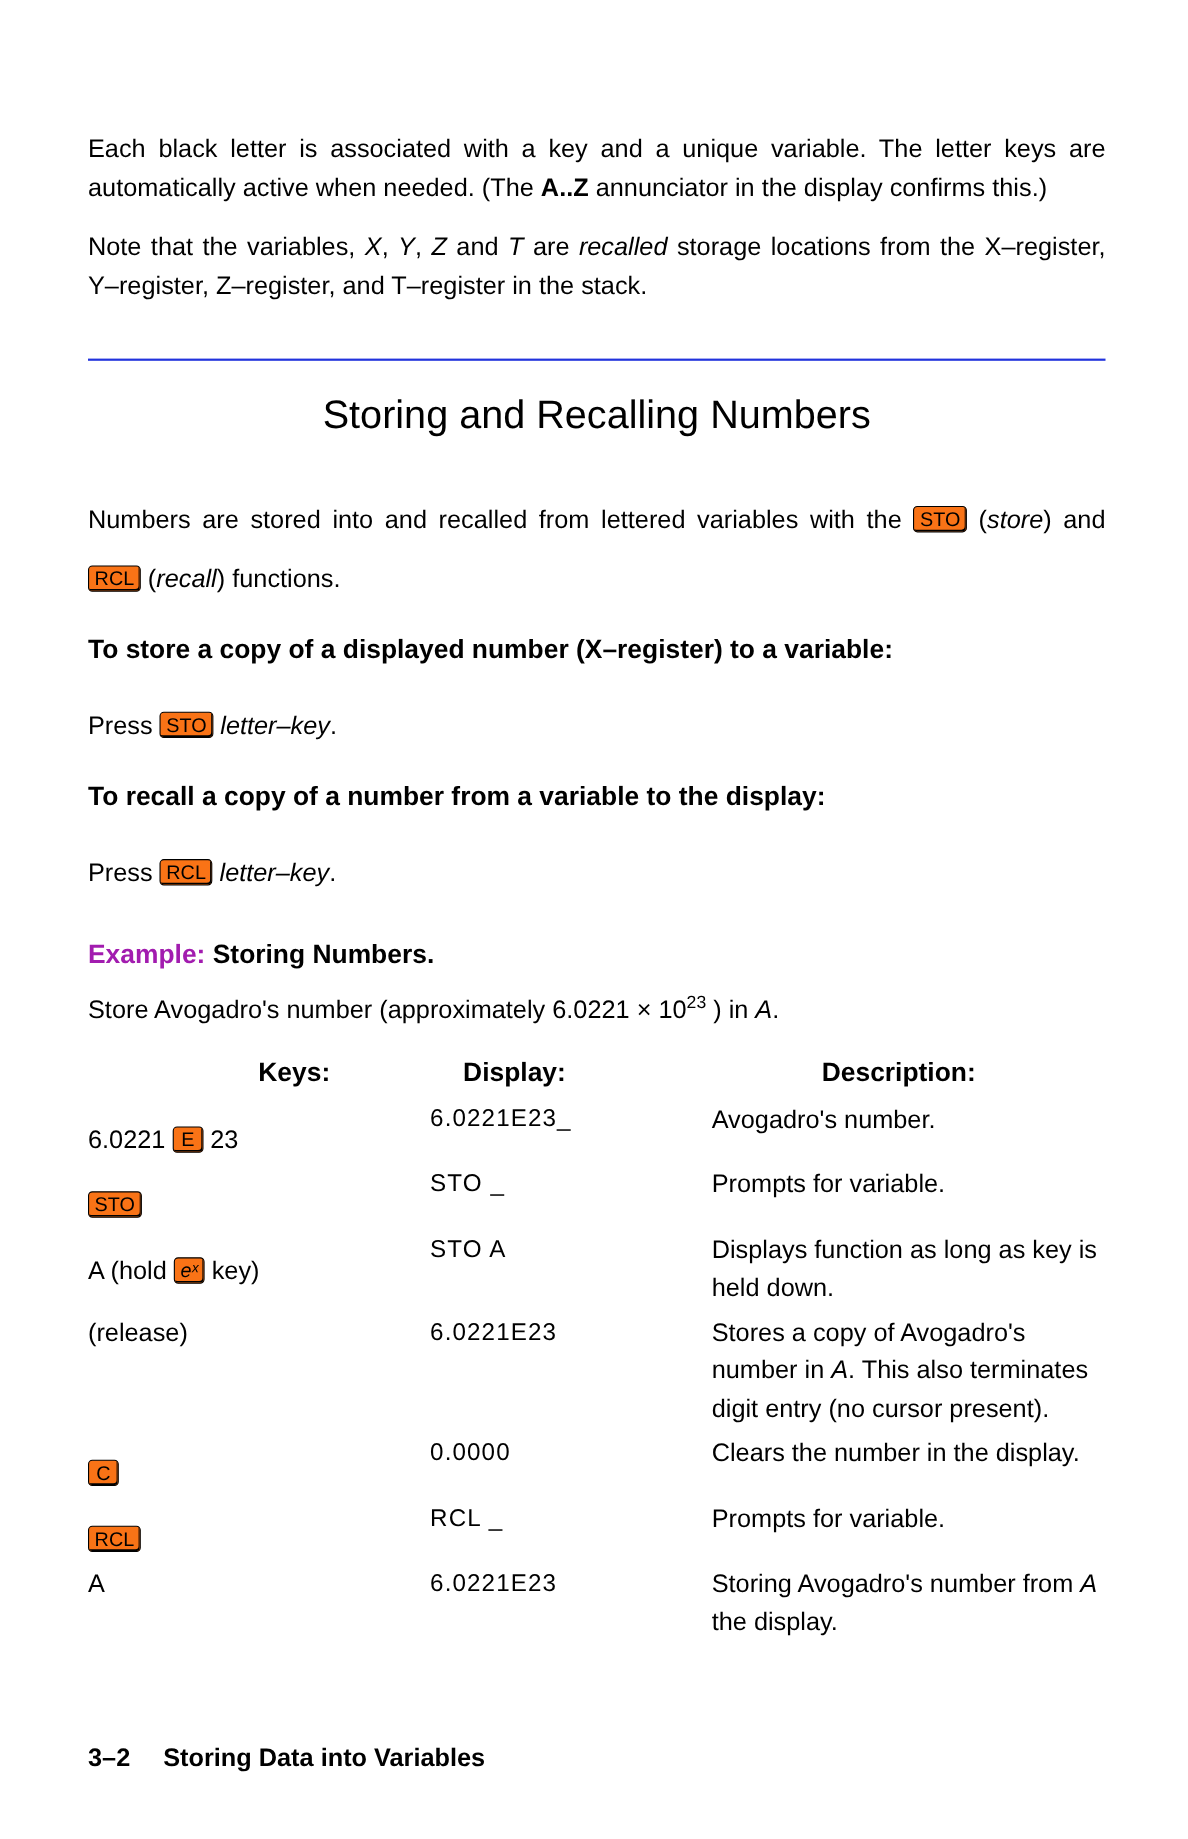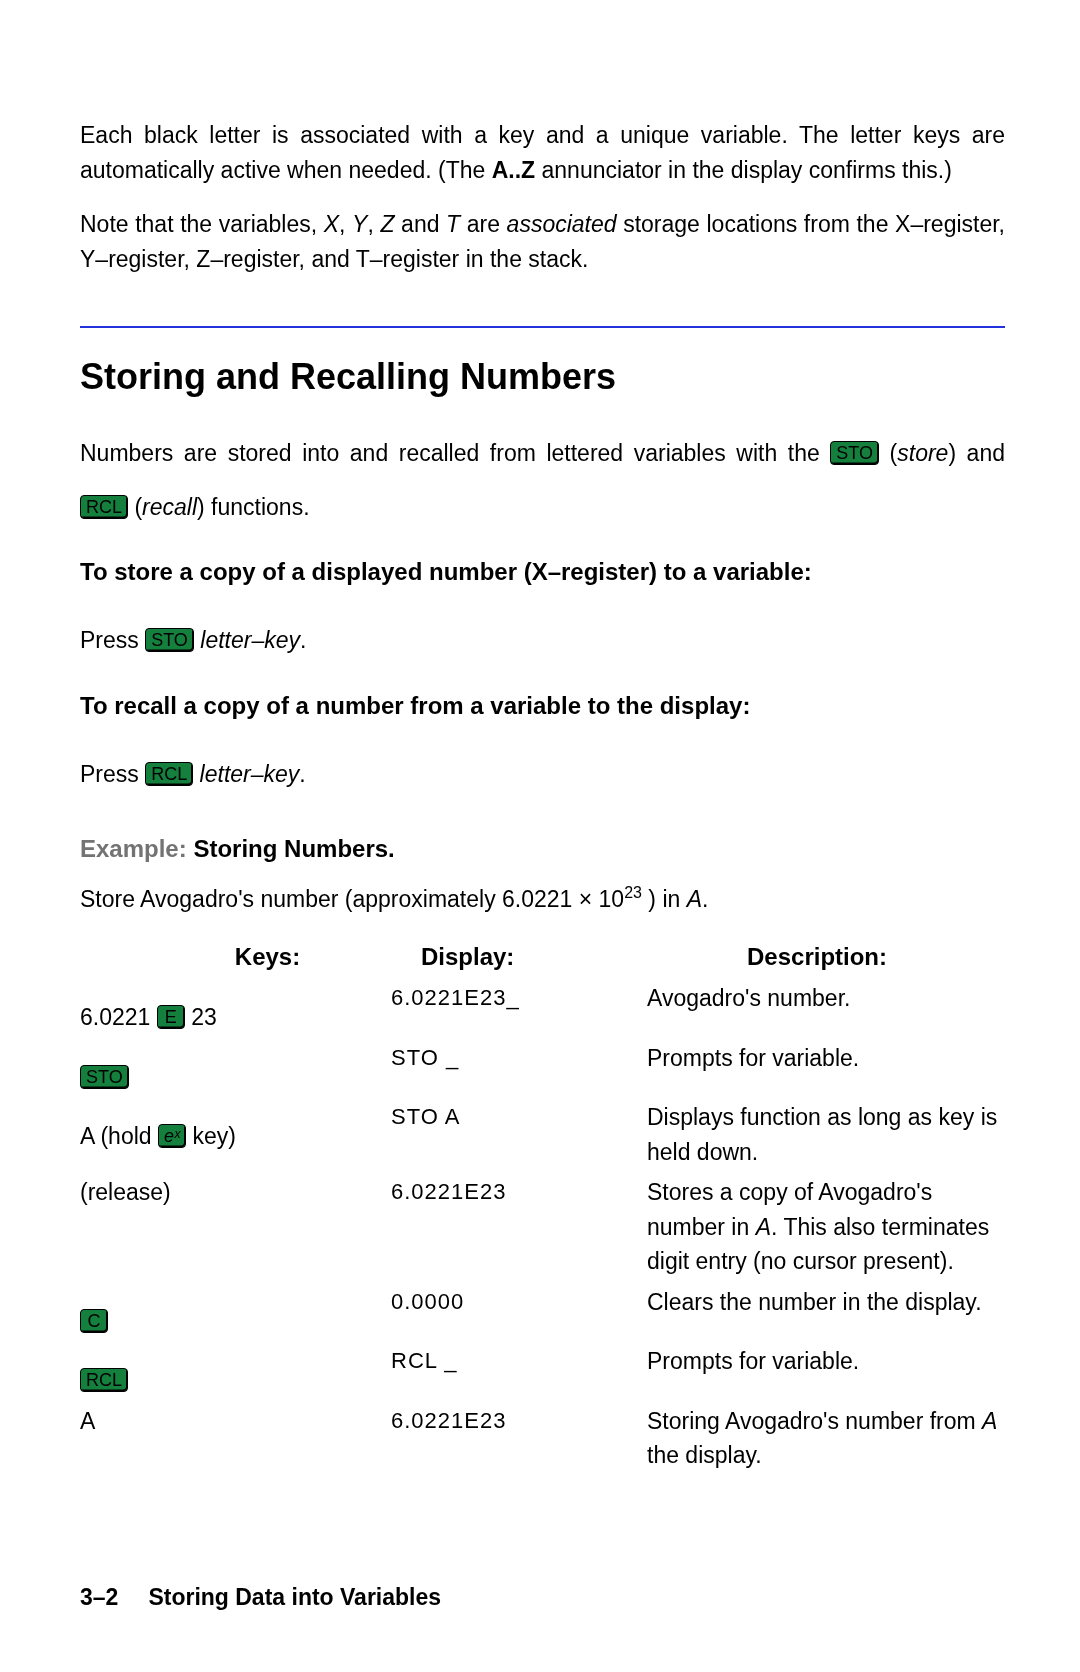--- a/index.html
+++ b/index.html
@@ -19,47 +19,48 @@
   }
   .italic { font-style: italic; }
   .bold { font-weight: bold; }
   .rule {
     border: none;
     border-top: 2.5px solid #2233dd;
     margin: 50px 0 22px 0;
   }
   h1 {
     font-size: 36px;
-    font-weight: bold;
-    margin: 0 0 13px 0;
+    font-weight: normal;
+    margin: 0 0 32px 0;
     font-stretch: condensed;
+    text-align: center;
   }
   .key {
     display: inline-block;
     border: 1.5px solid #000;
     border-radius: 4px;
     padding: 0px 5px 0 5px;
     font-size: 18px;
     line-height: 22px;
     font-family: Arial, sans-serif;
     vertical-align: 2px;
-    background: #15803d;
+    background: #f97316;
     min-width: 16px;
     text-align: center;
     box-shadow: inset -1px -1.5px 0 #000;
     margin-top: 24px;
   }
   .key.ex { font-style: italic; }
   h2.subhead {
     font-size: 24px;
     font-weight: bold;
     margin: 30px 0 14px 0;
   }
   .example-label {
-    color: #737373;
+    color: #a21caf;
     font-weight: bold;
   }
   .display-font {
     font-family: Liberation Sans, sans-serif;
     letter-spacing: 1px;
     font-size: 22px;
   }
   table.ex {
     border-collapse: collapse;
     margin-top: 8px;
@@ -88,21 +89,21 @@
     font-size: 23px;
   }
 </style>
 </head>
 <body>
 
 <p class="para">
   <span>Each black letter is associated with a key and a unique variable. The letter keys are automatically active when needed. (The </span><span class="bold">A..Z</span><span> annunciator in the display confirms this.)</span>
 </p>
 <p class="para">
-  <span>Note that the variables, </span><span class="italic">X</span><span>, </span><span class="italic">Y</span><span>, </span><span class="italic">Z</span><span> and </span><span class="italic">T</span><span> are </span><span class="italic">associated</span><span> storage locations from the X–register, Y–register, Z–register, and T–register in the stack.</span>
+  <span>Note that the variables, </span><span class="italic">X</span><span>, </span><span class="italic">Y</span><span>, </span><span class="italic">Z</span><span> and </span><span class="italic">T</span><span> are </span><span class="italic">recalled</span><span> storage locations from the X–register, Y–register, Z–register, and T–register in the stack.</span>
 </p>
 
 <hr class="rule">
 
 <h1>Storing and Recalling Numbers</h1>
 
 <p class="para">
   <span>Numbers are stored into and recalled from lettered variables with the </span><span class="key">STO</span><span> (</span><span class="italic">store</span><span>) and </span><span class="key">RCL</span><span>  (</span><span class="italic">recall</span><span>) functions.</span>
 </p>
 

